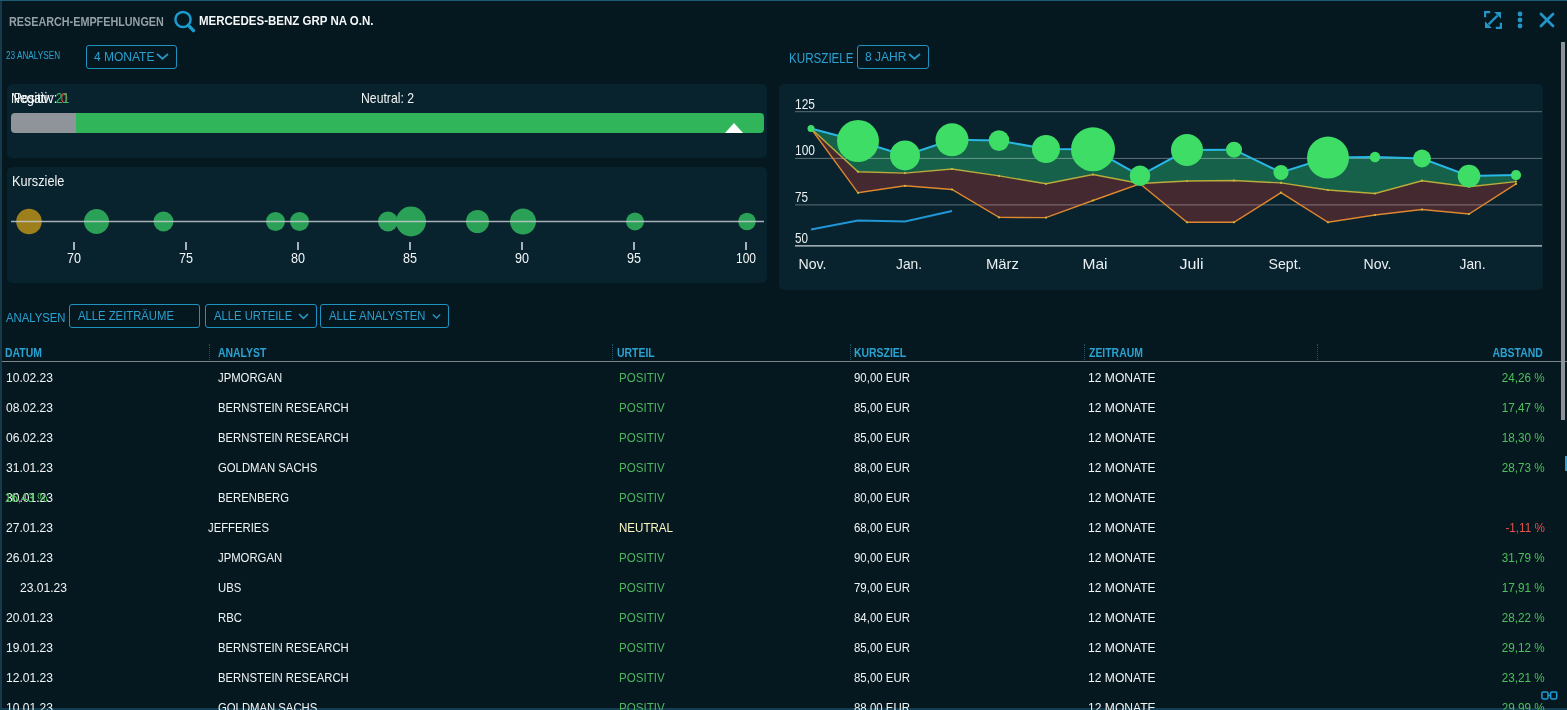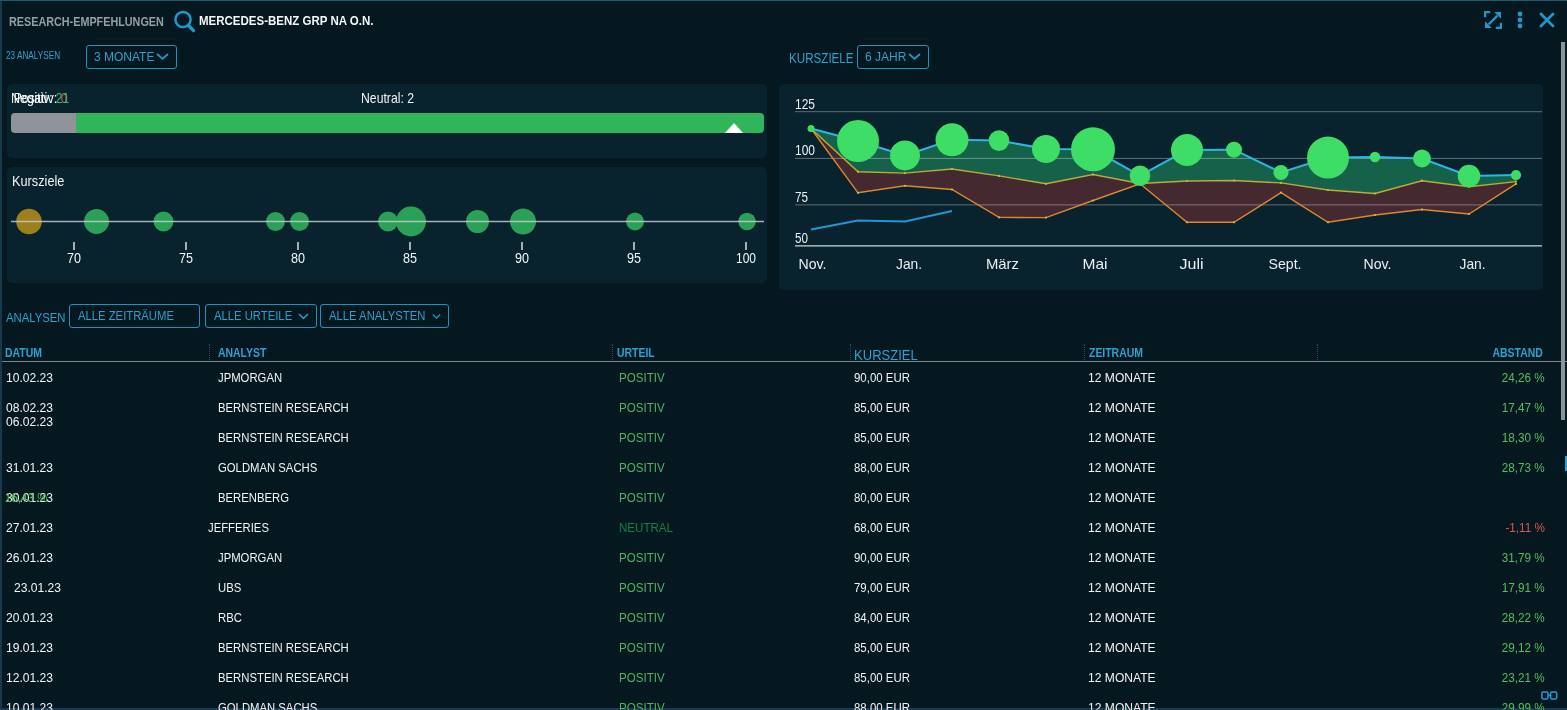--- a/index.html
+++ b/index.html
@@ -40,28 +40,28 @@
     </g>
   </svg>
 <svg class="abs" style="left:1539px;top:12px" width="16" height="16" viewBox="0 0 16 16">
 <g stroke="#2196c8" stroke-width="2.8" stroke-linecap="round">
       <line x1="2" y1="2" x2="14" y2="14"></line>
       <line x1="14" y1="2" x2="2" y2="14"></line>
     </g>
   </svg>
 <div class="abs cyan" style="left:6px;top:50px;font-size:10px"><span style="display:inline-block;white-space:nowrap;transform:scaleX(0.82);transform-origin:0 50%;">23 ANALYSEN</span></div>
 <div class="dd" style="left:86px;top:45px;width:90.5px;height:23.5px;padding:0 7px 0 7px;font-size:12px">
-    <span>3 MONATE</span>
+    <span>4 MONATE</span>
     <svg class="chev" width="13" height="7" viewBox="0 0 13 7">
       <path d="M1 1 L6.5 5.8 L12 1" stroke="#2496c4" stroke-width="1.8" fill="none"></path>
     </svg>
   </div>
 <div class="abs cyan" style="left:789px;top:50px;font-size:14px"><span style="display:inline-block;white-space:nowrap;transform:scaleX(0.83);transform-origin:0 50%;">KURSZIELE</span></div>
 <div class="dd" style="left:857px;top:45px;width:72px;height:23.5px;padding:0 7px 0 7px;font-size:12px">
-    <span>6 JAHR</span>
+    <span>8 JAHR</span>
     <svg class="chev" width="13" height="7" viewBox="0 0 13 7">
       <path d="M1 1 L6.5 5.8 L12 1" stroke="#2496c4" stroke-width="1.8" fill="none"></path>
     </svg>
   </div>
 <div class="panel" style="left:7px;top:84px;width:760px;height:74px"></div>
 <div class="abs" style="left:11px;top:89px;font-size:15px"><span style="display:inline-block;white-space:nowrap;transform:scaleX(0.84);transform-origin:0 50%;">Negativ: <i style="font-style:normal;color:#dd4f46">0</i></span></div>
 <div class="abs" style="left:361px;top:89px;font-size:15px"><span style="display:inline-block;white-space:nowrap;transform:scaleX(0.815);transform-origin:0 50%;">Neutral: 2</span></div>
 <div class="abs" style="left:0;top:89px;width:761px;text-align:left;font-size:15px"><span style="display:inline-block;white-space:nowrap;transform:scaleX(0.8);transform-origin:100% 50%;">Positiv: <i style="font-style:normal;color:#35c065">21</i></span></div>
 <div class="abs" style="left:11px;top:113px;width:65px;height:20px;background:#8e9499;border-radius:4px 0 0 4px"></div>
 <div class="abs" style="left:76px;top:113px;width:688px;height:20px;background:#31b55b;border-radius:0 4px 4px 0"></div>
@@ -198,72 +198,72 @@
   </div>
 <div class="dd" style="left:320px;top:304px;width:128.5px;height:24px;padding:0 7px 0 8px;font-size:12px">
     <span style="display:inline-block;transform:scaleX(0.94);transform-origin:0 50%">ALLE ANALYSTEN</span>
     <svg class="chev" width="11" height="7" viewBox="0 0 11 7">
       <path d="M1 1 L5.5 5.3 L10 1" stroke="#2496c4" stroke-width="1.6" fill="none"></path>
     </svg>
   </div>
 <div class="abs cyan" style="left:5px;top:346px;font-size:12px;font-weight:bold"><span style="display:inline-block;white-space:nowrap;transform:scaleX(0.87);transform-origin:0 50%;">DATUM</span></div>
 <div class="abs cyan" style="left:218px;top:346px;font-size:12px;font-weight:bold"><span style="display:inline-block;white-space:nowrap;transform:scaleX(0.87);transform-origin:0 50%;">ANALYST</span></div>
 <div class="abs cyan" style="left:617px;top:346px;font-size:12px;font-weight:bold"><span style="display:inline-block;white-space:nowrap;transform:scaleX(0.87);transform-origin:0 50%;">URTEIL</span></div>
-<div class="abs cyan" style="left:854px;top:346px;font-size:15px;font-weight:normal"><span style="display:inline-block;white-space:nowrap;transform:scaleX(0.87);transform-origin:0 50%;">KURSZIEL</span></div>
+<div class="abs cyan" style="left:854px;top:346px;font-size:12px;font-weight:bold"><span style="display:inline-block;white-space:nowrap;transform:scaleX(0.87);transform-origin:0 50%;">KURSZIEL</span></div>
 <div class="abs cyan" style="left:1089px;top:346px;font-size:12px;font-weight:bold"><span style="display:inline-block;white-space:nowrap;transform:scaleX(0.87);transform-origin:0 50%;">ZEITRAUM</span></div>
 <div class="abs cyan" style="left:0;top:346px;width:1543px;text-align:right;font-size:12px;font-weight:bold"><span style="display:inline-block;white-space:nowrap;transform:scaleX(0.87);transform-origin:100% 50%;">ABSTAND</span></div>
 <div class="abs" style="left:208.5px;top:344px;width:0;height:16px;border-left:1px dotted #1d546b"></div>
 <div class="abs" style="left:612px;top:344px;width:0;height:16px;border-left:1px dotted #1d546b"></div>
 <div class="abs" style="left:850px;top:344px;width:0;height:16px;border-left:1px dotted #1d546b"></div>
 <div class="abs" style="left:1084px;top:344px;width:0;height:16px;border-left:1px dotted #1d546b"></div>
 <div class="abs" style="left:1317px;top:344px;width:0;height:16px;border-left:1px dotted #1d546b"></div>
 <div class="abs" style="left:2px;top:360.5px;width:1565px;height:1.3px;background:#7f8488"></div>
 <div class="rowtx" style="left:6px;top:370px"><span style="display:inline-block;white-space:nowrap;transform:scaleX(0.93);transform-origin:0 50%;">10.02.23</span></div>
 <div class="rowtx" style="left:218px;top:370px"><span style="display:inline-block;white-space:nowrap;transform:scaleX(0.87);transform-origin:0 50%;">JPMORGAN</span></div>
 <div class="rowtx" style="left:619px;top:370px;color:#4cb65e"><span style="display:inline-block;white-space:nowrap;transform:scaleX(0.89);transform-origin:0 50%;">POSITIV</span></div>
 <div class="rowtx" style="left:854px;top:370px"><span style="display:inline-block;white-space:nowrap;transform:scaleX(0.88);transform-origin:0 50%;">90,00 EUR</span></div>
 <div class="rowtx" style="left:1088px;top:370px"><span style="display:inline-block;white-space:nowrap;transform:scaleX(0.93);transform-origin:0 50%;">12 MONATE</span></div>
 <div class="rowtx" style="left:0;top:370px;width:1544.5px;text-align:right;color:#4ec05b"><span style="display:inline-block;white-space:nowrap;transform:scaleX(0.9);transform-origin:100% 50%;">24,26 %</span></div>
 <div class="rowtx" style="left:6px;top:400px"><span style="display:inline-block;white-space:nowrap;transform:scaleX(0.93);transform-origin:0 50%;">08.02.23</span></div>
 <div class="rowtx" style="left:218px;top:400px"><span style="display:inline-block;white-space:nowrap;transform:scaleX(0.87);transform-origin:0 50%;">BERNSTEIN RESEARCH</span></div>
 <div class="rowtx" style="left:619px;top:400px;color:#4cb65e"><span style="display:inline-block;white-space:nowrap;transform:scaleX(0.89);transform-origin:0 50%;">POSITIV</span></div>
 <div class="rowtx" style="left:854px;top:400px"><span style="display:inline-block;white-space:nowrap;transform:scaleX(0.88);transform-origin:0 50%;">85,00 EUR</span></div>
 <div class="rowtx" style="left:1088px;top:400px"><span style="display:inline-block;white-space:nowrap;transform:scaleX(0.93);transform-origin:0 50%;">12 MONATE</span></div>
 <div class="rowtx" style="left:0;top:400px;width:1544.5px;text-align:right;color:#4ec05b"><span style="display:inline-block;white-space:nowrap;transform:scaleX(0.9);transform-origin:100% 50%;">17,47 %</span></div>
-<div class="rowtx" style="left:6px;top:414px"><span style="display:inline-block;white-space:nowrap;transform:scaleX(0.93);transform-origin:0 50%;">06.02.23</span></div>
+<div class="rowtx" style="left:6px;top:430px"><span style="display:inline-block;white-space:nowrap;transform:scaleX(0.93);transform-origin:0 50%;">06.02.23</span></div>
 <div class="rowtx" style="left:218px;top:430px"><span style="display:inline-block;white-space:nowrap;transform:scaleX(0.87);transform-origin:0 50%;">BERNSTEIN RESEARCH</span></div>
 <div class="rowtx" style="left:619px;top:430px;color:#4cb65e"><span style="display:inline-block;white-space:nowrap;transform:scaleX(0.89);transform-origin:0 50%;">POSITIV</span></div>
 <div class="rowtx" style="left:854px;top:430px"><span style="display:inline-block;white-space:nowrap;transform:scaleX(0.88);transform-origin:0 50%;">85,00 EUR</span></div>
 <div class="rowtx" style="left:1088px;top:430px"><span style="display:inline-block;white-space:nowrap;transform:scaleX(0.93);transform-origin:0 50%;">12 MONATE</span></div>
 <div class="rowtx" style="left:0;top:430px;width:1544.5px;text-align:right;color:#4ec05b"><span style="display:inline-block;white-space:nowrap;transform:scaleX(0.9);transform-origin:100% 50%;">18,30 %</span></div>
 <div class="rowtx" style="left:6px;top:460px"><span style="display:inline-block;white-space:nowrap;transform:scaleX(0.93);transform-origin:0 50%;">31.01.23</span></div>
 <div class="rowtx" style="left:218px;top:460px"><span style="display:inline-block;white-space:nowrap;transform:scaleX(0.87);transform-origin:0 50%;">GOLDMAN SACHS</span></div>
 <div class="rowtx" style="left:619px;top:460px;color:#4cb65e"><span style="display:inline-block;white-space:nowrap;transform:scaleX(0.89);transform-origin:0 50%;">POSITIV</span></div>
 <div class="rowtx" style="left:854px;top:460px"><span style="display:inline-block;white-space:nowrap;transform:scaleX(0.88);transform-origin:0 50%;">88,00 EUR</span></div>
 <div class="rowtx" style="left:1088px;top:460px"><span style="display:inline-block;white-space:nowrap;transform:scaleX(0.93);transform-origin:0 50%;">12 MONATE</span></div>
 <div class="rowtx" style="left:0;top:460px;width:1544.5px;text-align:right;color:#4ec05b"><span style="display:inline-block;white-space:nowrap;transform:scaleX(0.9);transform-origin:100% 50%;">28,73 %</span></div>
 <div class="rowtx" style="left:6px;top:490px"><span style="display:inline-block;white-space:nowrap;transform:scaleX(0.93);transform-origin:0 50%;">30.01.23</span></div>
 <div class="rowtx" style="left:218px;top:490px"><span style="display:inline-block;white-space:nowrap;transform:scaleX(0.87);transform-origin:0 50%;">BERENBERG</span></div>
 <div class="rowtx" style="left:619px;top:490px;color:#4cb65e"><span style="display:inline-block;white-space:nowrap;transform:scaleX(0.89);transform-origin:0 50%;">POSITIV</span></div>
 <div class="rowtx" style="left:854px;top:490px"><span style="display:inline-block;white-space:nowrap;transform:scaleX(0.88);transform-origin:0 50%;">80,00 EUR</span></div>
 <div class="rowtx" style="left:1088px;top:490px"><span style="display:inline-block;white-space:nowrap;transform:scaleX(0.93);transform-origin:0 50%;">12 MONATE</span></div>
 <div class="rowtx" style="left:0;top:490px;width:1544.5px;color:#4ec05b"><span style="display:inline-block;white-space:nowrap;transform:scaleX(0.9);transform-origin:100% 50%;">16,43 %</span></div>
 <div class="rowtx" style="left:6px;top:520px"><span style="display:inline-block;white-space:nowrap;transform:scaleX(0.93);transform-origin:0 50%;">27.01.23</span></div>
 <div class="rowtx" style="left:208px;top:520px"><span style="display:inline-block;white-space:nowrap;transform:scaleX(0.87);transform-origin:0 50%;">JEFFERIES</span></div>
-<div class="rowtx" style="left:619px;top:520px;color:#15803d"><span style="display:inline-block;white-space:nowrap;transform:scaleX(0.89);transform-origin:0 50%;">NEUTRAL</span></div>
+<div class="rowtx" style="left:619px;top:520px;color:#fef9c3"><span style="display:inline-block;white-space:nowrap;transform:scaleX(0.89);transform-origin:0 50%;">NEUTRAL</span></div>
 <div class="rowtx" style="left:854px;top:520px"><span style="display:inline-block;white-space:nowrap;transform:scaleX(0.88);transform-origin:0 50%;">68,00 EUR</span></div>
 <div class="rowtx" style="left:1088px;top:520px"><span style="display:inline-block;white-space:nowrap;transform:scaleX(0.93);transform-origin:0 50%;">12 MONATE</span></div>
 <div class="rowtx" style="left:0;top:520px;width:1544.5px;text-align:right;color:#e0544b"><span style="display:inline-block;white-space:nowrap;transform:scaleX(0.9);transform-origin:100% 50%;">-1,11 %</span></div>
 <div class="rowtx" style="left:6px;top:550px"><span style="display:inline-block;white-space:nowrap;transform:scaleX(0.93);transform-origin:0 50%;">26.01.23</span></div>
 <div class="rowtx" style="left:218px;top:550px"><span style="display:inline-block;white-space:nowrap;transform:scaleX(0.87);transform-origin:0 50%;">JPMORGAN</span></div>
 <div class="rowtx" style="left:619px;top:550px;color:#4cb65e"><span style="display:inline-block;white-space:nowrap;transform:scaleX(0.89);transform-origin:0 50%;">POSITIV</span></div>
 <div class="rowtx" style="left:854px;top:550px"><span style="display:inline-block;white-space:nowrap;transform:scaleX(0.88);transform-origin:0 50%;">90,00 EUR</span></div>
 <div class="rowtx" style="left:1088px;top:550px"><span style="display:inline-block;white-space:nowrap;transform:scaleX(0.93);transform-origin:0 50%;">12 MONATE</span></div>
 <div class="rowtx" style="left:0;top:550px;width:1544.5px;text-align:right;color:#4ec05b"><span style="display:inline-block;white-space:nowrap;transform:scaleX(0.9);transform-origin:100% 50%;">31,79 %</span></div>
-<div class="rowtx" style="left:14px;top:580px"><span style="display:inline-block;white-space:nowrap;transform:scaleX(0.93);transform-origin:0 50%;">23.01.23</span></div>
+<div class="rowtx" style="left:20px;top:580px"><span style="display:inline-block;white-space:nowrap;transform:scaleX(0.93);transform-origin:0 50%;">23.01.23</span></div>
 <div class="rowtx" style="left:218px;top:580px"><span style="display:inline-block;white-space:nowrap;transform:scaleX(0.87);transform-origin:0 50%;">UBS</span></div>
 <div class="rowtx" style="left:619px;top:580px;color:#4cb65e"><span style="display:inline-block;white-space:nowrap;transform:scaleX(0.89);transform-origin:0 50%;">POSITIV</span></div>
 <div class="rowtx" style="left:854px;top:580px"><span style="display:inline-block;white-space:nowrap;transform:scaleX(0.88);transform-origin:0 50%;">79,00 EUR</span></div>
 <div class="rowtx" style="left:1088px;top:580px"><span style="display:inline-block;white-space:nowrap;transform:scaleX(0.93);transform-origin:0 50%;">12 MONATE</span></div>
 <div class="rowtx" style="left:0;top:580px;width:1544.5px;text-align:right;color:#4ec05b"><span style="display:inline-block;white-space:nowrap;transform:scaleX(0.9);transform-origin:100% 50%;">17,91 %</span></div>
 <div class="rowtx" style="left:6px;top:610px"><span style="display:inline-block;white-space:nowrap;transform:scaleX(0.93);transform-origin:0 50%;">20.01.23</span></div>
 <div class="rowtx" style="left:218px;top:610px"><span style="display:inline-block;white-space:nowrap;transform:scaleX(0.87);transform-origin:0 50%;">RBC</span></div>
 <div class="rowtx" style="left:619px;top:610px;color:#4cb65e"><span style="display:inline-block;white-space:nowrap;transform:scaleX(0.89);transform-origin:0 50%;">POSITIV</span></div>
 <div class="rowtx" style="left:854px;top:610px"><span style="display:inline-block;white-space:nowrap;transform:scaleX(0.88);transform-origin:0 50%;">84,00 EUR</span></div>
 <div class="rowtx" style="left:1088px;top:610px"><span style="display:inline-block;white-space:nowrap;transform:scaleX(0.93);transform-origin:0 50%;">12 MONATE</span></div>

